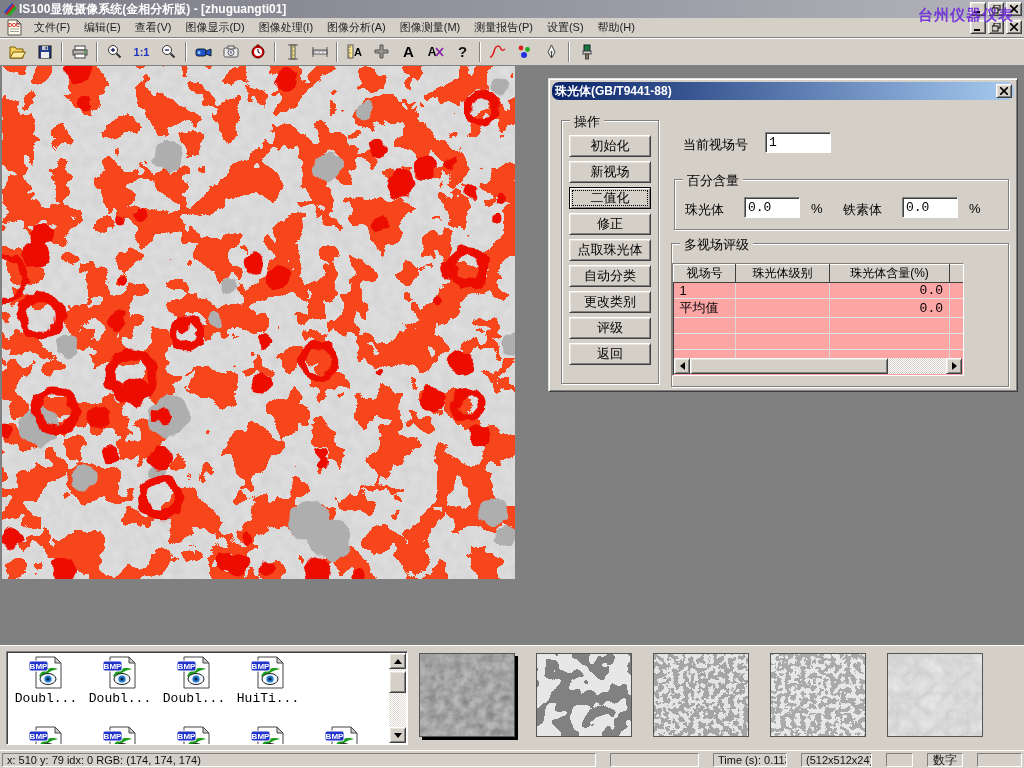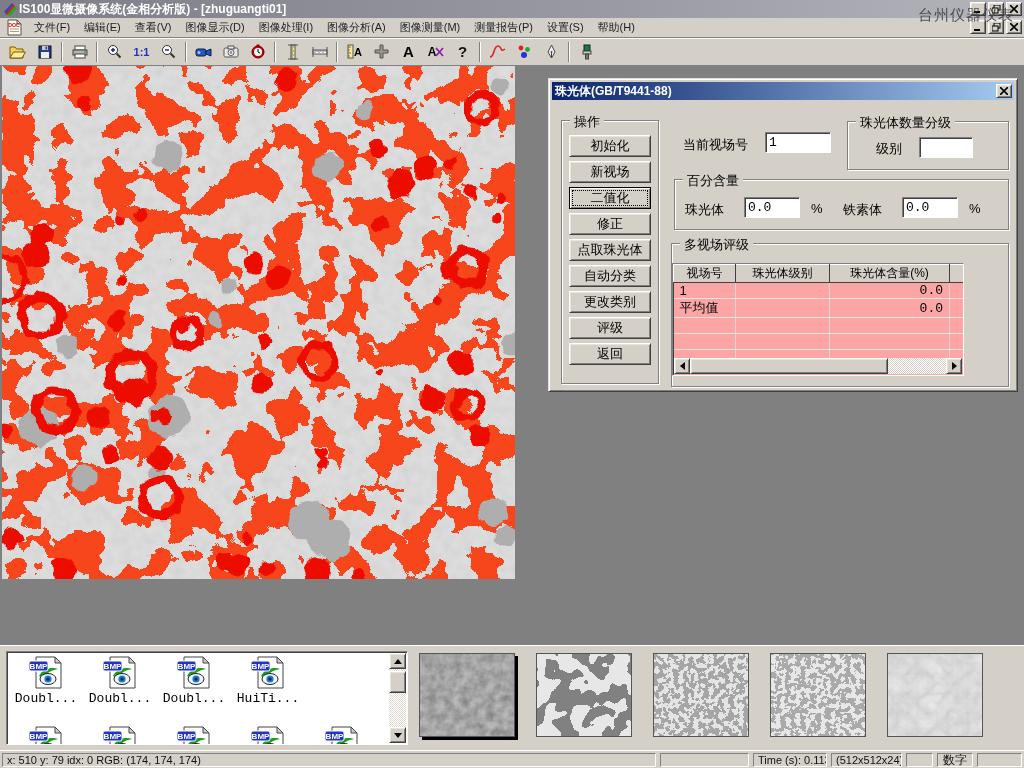--- a/index.html
+++ b/index.html
@@ -10,21 +10,21 @@
   .out  { border:1px solid; border-color:#ffffff #404040 #404040 #ffffff; box-shadow:inset 1px 1px 0 #e8e4dc, inset -1px -1px 0 #808080; background:#d4d0c8; }
   .in   { border:1px solid; border-color:#808080 #ffffff #ffffff #808080; box-shadow:inset 1px 1px 0 #404040; background:#ffffff; }
   .grp  { position:absolute; border:1px solid #808080; box-shadow:inset 1px 1px 0 #fff, 1px 1px 0 #fff; }
   .grp > .glabel { position:absolute; top:-8px; left:8px; background:#d4d0c8; padding:0 4px; font-size:13px; color:#000; }
 
   
   .titlebar { position:relative; height:18px; background:linear-gradient(90deg,#7d7d88 0%,#9a9aa4 60%,#b4b4bc 100%); display:flex; align-items:center; padding:0 3px; }
   .titlebar .ttext { color:#fff; font-weight:bold; font-size:12px; white-space:nowrap; }
   .winbtns { position:absolute; right:2px; top:2px; display:flex; gap:2px; }
   .wbtn { width:16px; height:14px; display:flex; align-items:center; justify-content:center; }
-  .watermark { position:absolute; right:10px; top:6px; z-index:60; color:#404040; font-size:15px; font-weight:normal; opacity:.88; letter-spacing:1px; pointer-events:none; }
+  .watermark { position:absolute; right:10px; top:6px; z-index:60; color:#6d28d9; font-size:15px; font-weight:bold; opacity:.88; letter-spacing:1px; pointer-events:none; }
 
   
   .menubar { position:relative; height:20px; display:flex; align-items:center; padding-left:2px; border-bottom:1px solid #808080; box-shadow:0 1px 0 #fff; }
   .menuitem { font-size:11px; color:#222; padding:2px 7px; white-space:nowrap; }
   .mdibtns { position:absolute; right:2px; top:2px; display:flex; gap:2px; }
 
   
   .toolbar { height:28px; display:flex; align-items:center; padding-left:4px; border-bottom:1px solid #808080; box-shadow:0 1px 0 #fff; }
   .tbtn { width:27px; height:24px; display:flex; align-items:center; justify-content:center; }
   .tsep { width:2px; height:20px; margin:0 3px; border-left:1px solid #808080; border-right:1px solid #fff; }
@@ -32,21 +32,21 @@
   .alabel { font-size:15px; font-weight:bold; color:#000; }
   .qlabel { font-size:15px; font-weight:bold; color:#111; }
 
   
   .workspace { position:relative; height:579px; background:#808080; overflow:hidden; }
   .metal-image { position:absolute; left:2px; top:0; width:513px; height:513px; }
 
   
   .dialog { position:absolute; left:548px; top:12px; width:470px; height:314px; background:#d4d0c8;
             border:1px solid; border-color:#dfdfdf #404040 #404040 #dfdfdf; box-shadow:inset 1px 1px 0 #fff, inset -1px -1px 0 #808080; padding:3px; }
-  .dtitle { position:relative; height:18px; background:linear-gradient(90deg,#0a246a,#a6caf0); display:flex; align-items:center; padding:0 3px; }
+  .dtitle { position:relative; height:18px; background:linear-gradient(90deg,#0a246a,#a6caf0); display:flex; align-items:center; padding:0 3px;border-radius:7px; }
   .dtitle .dtext { color:#fff; font-weight:bold; font-size:12px; }
   .dclose { position:absolute; right:2px; top:2px; width:16px; height:14px; display:flex; align-items:center; justify-content:center; }
   .dbody { position:relative; width:100%; height:292px; font-size:13px; }
 
   .opbtn { position:relative; width:82px; height:22px; font-size:13px; color:#000; display:flex; align-items:center; justify-content:center; margin:0 auto 4px auto; }
   .opbtn.focused { border:1px solid #000; box-shadow:inset 1px 1px 0 #fff, inset -1px -1px 0 #808080; }
   .opbtn.focused::after { content:""; position:absolute; inset:2px; border:1px dotted #000; }
 
   .field { position:absolute; height:21px; font-size:13px; font-family:"Liberation Mono","DejaVu Sans Mono",monospace; padding:2px 3px; }
   .dlabel { position:absolute; font-size:13px; white-space:nowrap; }
@@ -75,21 +75,21 @@
   .fcell { width:74px; display:flex; flex-direction:column; align-items:center; }
   .fname { font-size:13px; font-family:"Liberation Mono","DejaVu Sans Mono",monospace; white-space:nowrap; margin-top:1px; }
   .fname.sel { background:#cac6bc; outline:1px dotted #777; }
   .vscroll { position:absolute; right:1px; top:1px; bottom:1px; width:17px; background:repeating-conic-gradient(#ffffff 0% 25%, #dedad2 0% 50%) 0 0 / 2px 2px; display:flex; flex-direction:column; }
   .vthumb { height:22px; margin-top:2px; }
   .thumbs { position:absolute; left:419px; top:7px; display:flex; gap:21px; }
   .thumb { width:96px; height:84px; border:1px solid #555; }
   .thumb.shadow { box-shadow:3px 3px 0 #000; }
 
   
-  .statusbar { height:18px; display:flex; align-items:stretch; padding:2px 2px 1px 2px; gap:4px; border-top:1px solid #fff; }
+  .statusbar { height:18px; display:flex; align-items:stretch; padding:2px 2px 1px 2px; gap:14px; border-top:1px solid #fff; }
   .spanel { border:1px solid; border-color:#808080 #fff #fff #808080; font-size:11px; color:#111; padding:0 4px; display:flex; align-items:center; white-space:nowrap; overflow:hidden; }
   .sp-pos { flex:1; }
   .sp-a { width:89px; } .sp-time { width:74px; } .sp-dim { width:71px; } .sp-b { width:27px; } .sp-mode { width:36px; justify-content:center; font-size:12px; } .sp-c { width:45px; }
 
   svg { display:block; }
 </style>
 </head>
 <body>
 
 <div class="window">
@@ -487,25 +487,20 @@
             <div class="opbtn out">自动分类</div>
             <div class="opbtn out">更改类别</div>
             <div class="opbtn out">评级</div>
             <div class="opbtn out">返回</div>
           </div>
         </div>
 
         <span class="dlabel" style="left:131px; top:36px;">当前视场号</span>
         <input class="field in" style="left: 213px; top: 32px; width: 66px;" value="1">
 
-        <div class="grp" style="left:295px; top:21px; width:162px; height:49px;">
-          <span class="glabel">珠光体数量分级</span>
-          <span class="dlabel" style="left:28px; top:18px;">级别</span>
-          <input class="field in" style="left: 71px; top: 15px; width: 54px;" value="">
-        </div>
 
         <div class="grp" style="left:122px; top:79px; width:335px; height:51px;">
           <span class="glabel">百分含量</span>
           <span class="dlabel" style="left:10px; top:21px;">珠光体</span>
           <input class="field in" style="left: 69px; top: 17px; width: 56px;" value="0.0">
           <span class="dlabel" style="left:136px; top:21px;">%</span>
           <span class="dlabel" style="left:168px; top:21px;">铁素体</span>
           <input class="field in" style="left: 227px; top: 17px; width: 56px;" value="0.0">
           <span class="dlabel" style="left:294px; top:21px;">%</span>
         </div>

